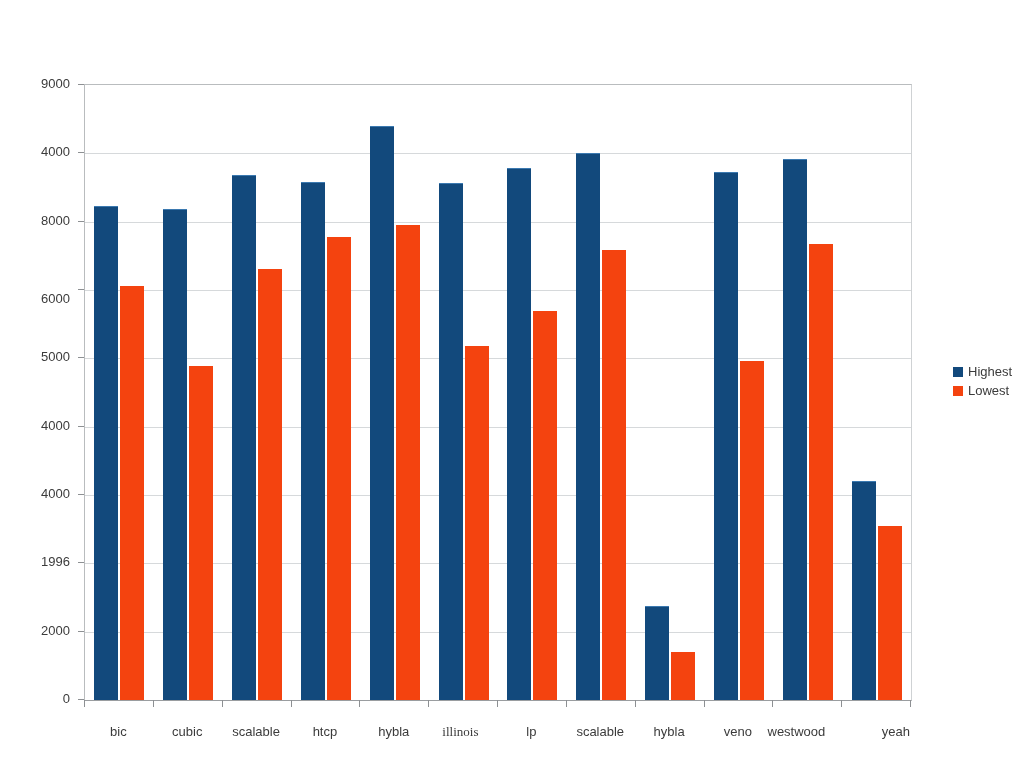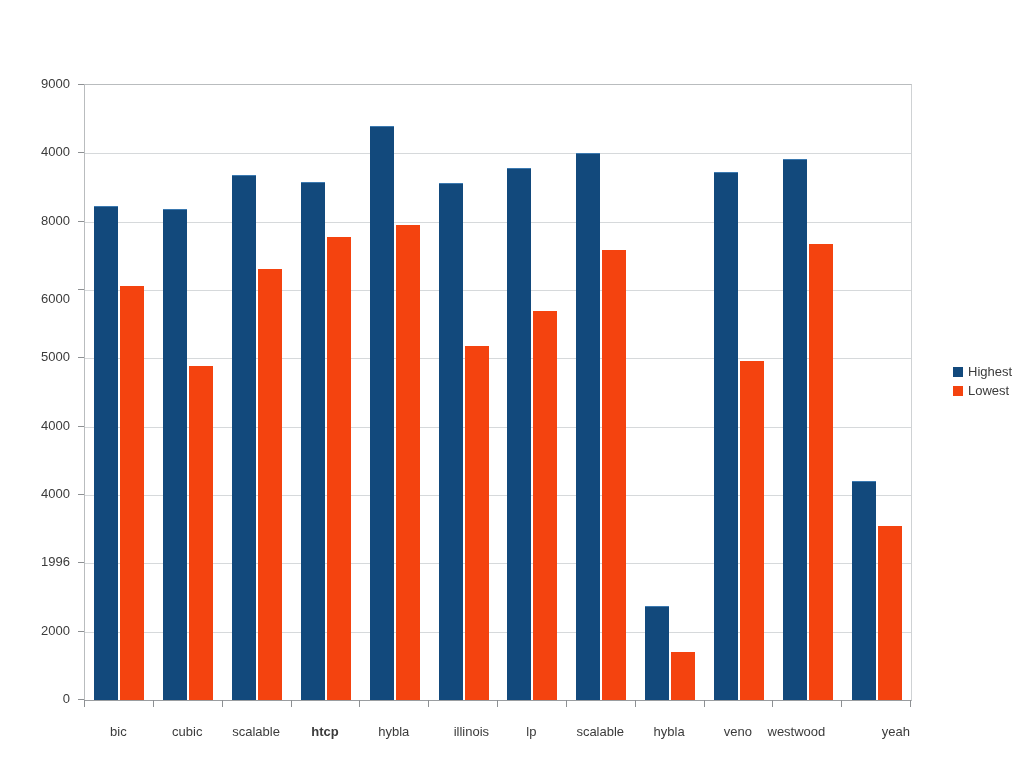--- a/index.html
+++ b/index.html
@@ -233,25 +233,25 @@
   </div>
 
   <div id="x-axis">
       <div class="xtickmark" style="left: 84px;"></div>
       <div class="xlabel" style="left: 84px; width: 68.8333px;">bic</div>
       <div class="xtickmark" style="left: 152.833px;"></div>
       <div class="xlabel" style="left: 152.833px; width: 68.8333px;">cubic</div>
       <div class="xtickmark" style="left: 221.667px;"></div>
       <div class="xlabel" style="left: 221.667px; width: 68.8333px;">scalable</div>
       <div class="xtickmark" style="left: 290.5px;"></div>
-      <div class="xlabel" style="left: 290.5px; width: 68.8333px; font-weight: bold;">htcp</div>
+      <div class="xlabel" style="left: 290.5px; width: 68.8333px;">htcp</div>
       <div class="xtickmark" style="left: 359.333px;"></div>
       <div class="xlabel" style="left: 359.333px; width: 68.8333px;">hybla</div>
       <div class="xtickmark" style="left: 428.167px;"></div>
-      <div class="xlabel" style="left: 437px; width: 68.8333px;">illinois</div>
+      <div class="xlabel" style="left: 426px; width: 68.8333px; font-family: Liberation Serif, serif;">illinois</div>
       <div class="xtickmark" style="left: 497px;"></div>
       <div class="xlabel" style="left: 497px; width: 68.8333px;">lp</div>
       <div class="xtickmark" style="left: 565.833px;"></div>
       <div class="xlabel" style="left: 565.833px; width: 68.8333px;">scalable</div>
       <div class="xtickmark" style="left: 634.667px;"></div>
       <div class="xlabel" style="left: 634.667px; width: 68.8333px;">hybla</div>
       <div class="xtickmark" style="left: 703.5px;"></div>
       <div class="xlabel" style="left: 703.5px; width: 68.8333px;">veno</div>
       <div class="xtickmark" style="left: 772.333px;"></div>
       <div class="xlabel" style="left: 762px; width: 68.8333px;">westwood</div>

